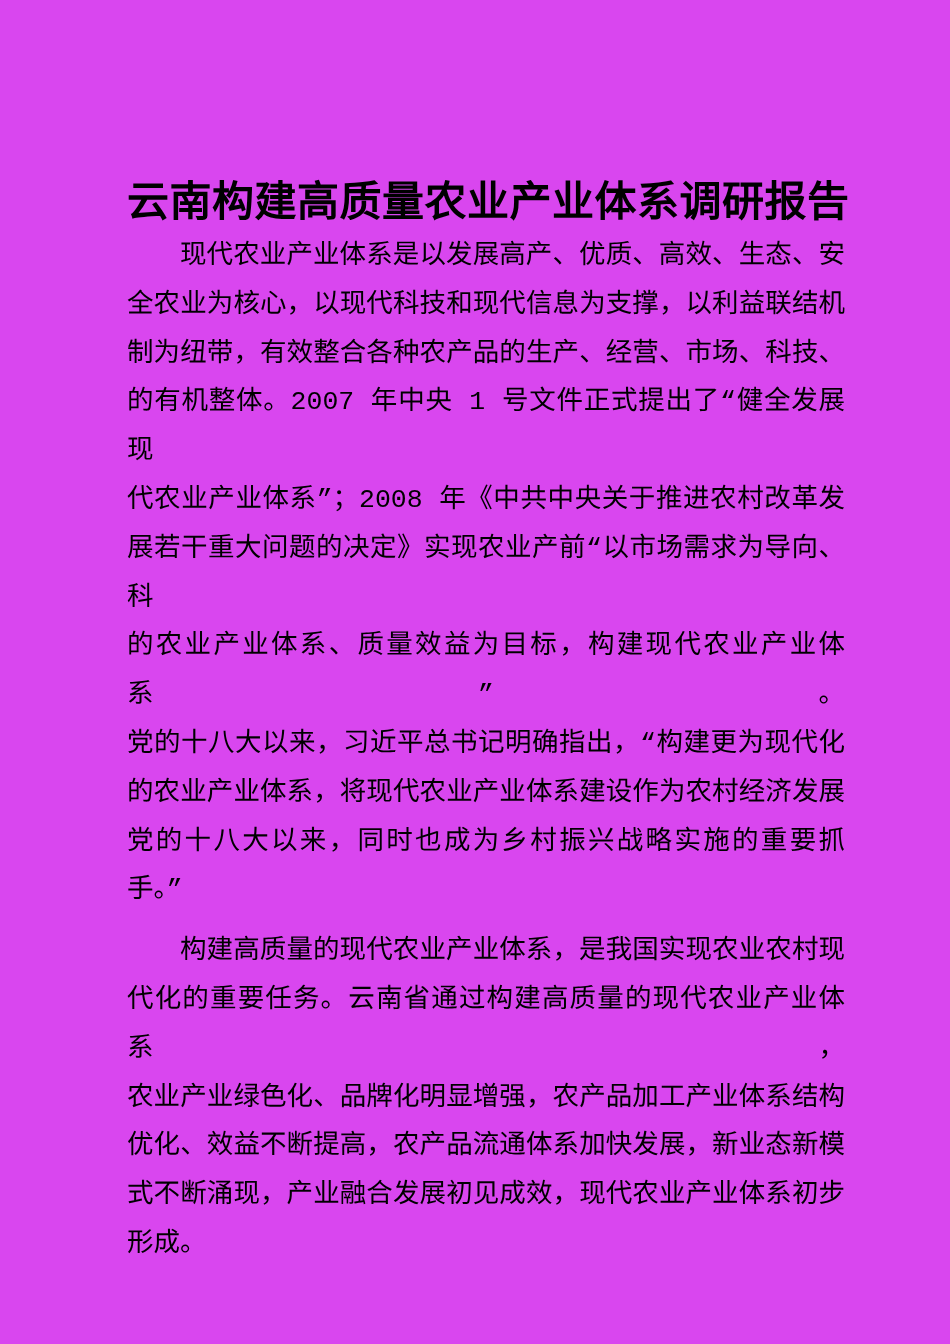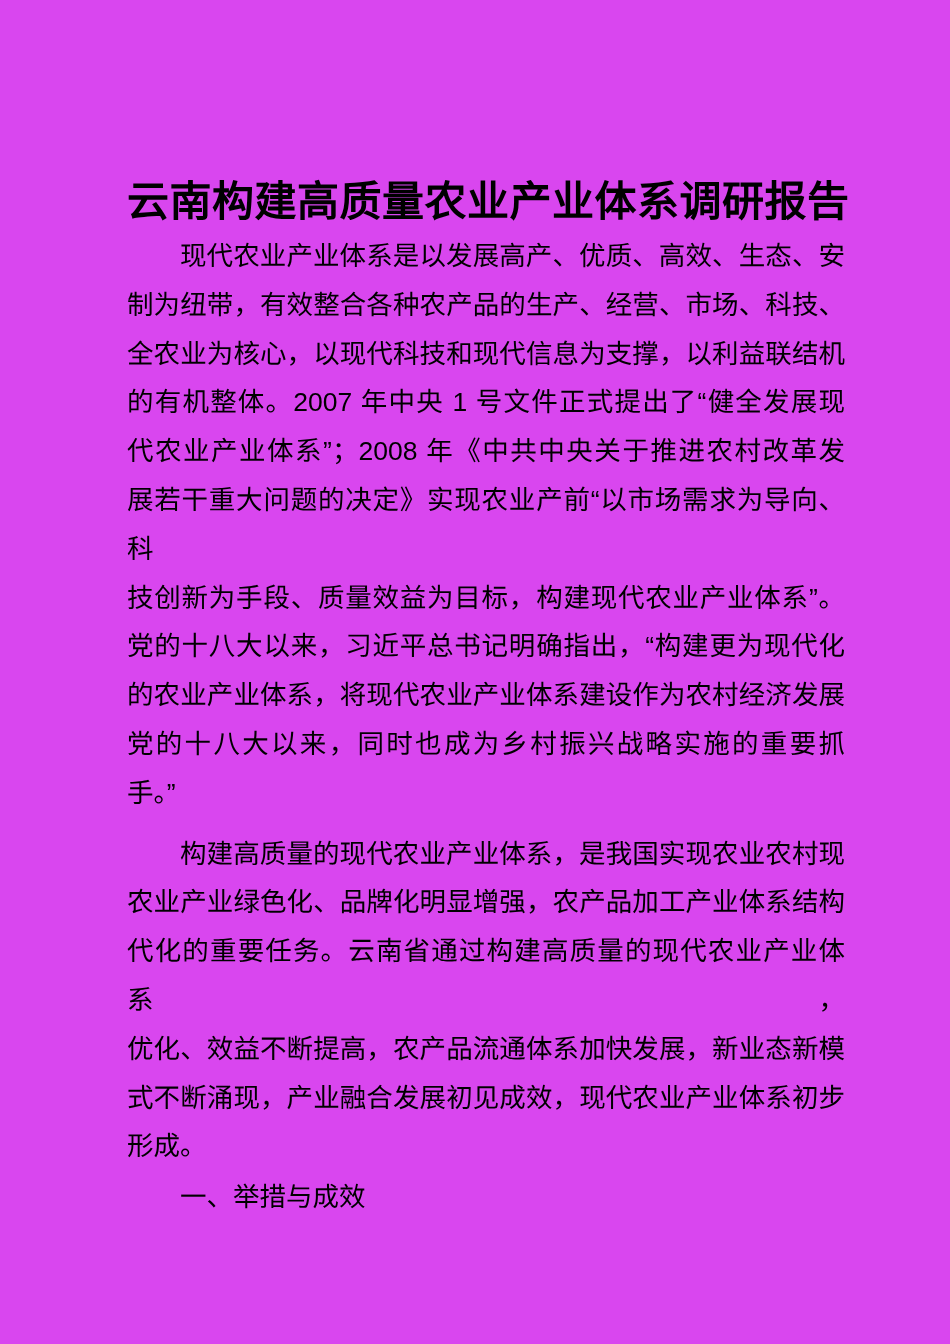--- a/index.html
+++ b/index.html
@@ -21,21 +21,21 @@
     margin: 176px 0 0 0;
     font-family: "Liberation Serif", "DejaVu Serif", serif;
     font-weight: 700;
     font-size: 42px;
     line-height: 52px;
     letter-spacing: 0.5px;
     white-space: nowrap;
     text-align: left;
   }
   .para {
-    font-family: Liberation Sans, sans-serif;
+    font-family: Liberation Mono, monospace;
     font-size: 26.5px;
     margin: 0;
   }
   .p1 { margin-top: 4px; }
   .p2 { margin-top: 12px; }
   .line {
     line-height: 48.8px;
     text-align: justify;
     text-align-last: justify;
   }
@@ -53,37 +53,36 @@
 </head>
 <body>
 
 <div class="page">
   <div class="content">
 
     <h1 class="doc-title">云南构建高质量农业产业体系调研报告</h1>
 
     <div class="para p1">
       <div class="line first">现代农业产业体系是以发展高产、优质、高效、生态、安</div>
+      <div class="line">全农业为核心，以现代科技和现代信息为支撑，以利益联结机</div>
       <div class="line">制为纽带，有效整合各种农产品的生产、经营、市场、科技、</div>
-      <div class="line">全农业为核心，以现代科技和现代信息为支撑，以利益联结机</div>
       <div class="line">的有机整体。2007 年中央 1 号文件正式提出了“健全发展现</div>
       <div class="line">代农业产业体系”；2008 年《中共中央关于推进农村改革发</div>
       <div class="line">展若干重大问题的决定》实现农业产前“以市场需求为导向、科</div>
-      <div class="line">技创新为手段、质量效益为目标，构建现代农业产业体系”。</div>
+      <div class="line">的农业产业体系、质量效益为目标，构建现代农业产业体系”。</div>
       <div class="line">党的十八大以来，习近平总书记明确指出，“构建更为现代化</div>
       <div class="line">的农业产业体系，将现代农业产业体系建设作为农村经济发展</div>
       <div class="line">党的十八大以来，同时也成为乡村振兴战略实施的重要抓</div>
       <div class="line last">手。”</div>
     </div>
 
     <div class="para p2">
       <div class="line first">构建高质量的现代农业产业体系，是我国实现农业农村现</div>
+      <div class="line">代化的重要任务。云南省通过构建高质量的现代农业产业体系，</div>
       <div class="line">农业产业绿色化、品牌化明显增强，农产品加工产业体系结构</div>
-      <div class="line">代化的重要任务。云南省通过构建高质量的现代农业产业体系，</div>
       <div class="line">优化、效益不断提高，农产品流通体系加快发展，新业态新模</div>
       <div class="line">式不断涌现，产业融合发展初见成效，现代农业产业体系初步</div>
       <div class="line last">形成。</div>
     </div>
 
-    <div class="section-heading">一、举措与成效</div>
 
   </div>
 </div>
 
 </body></html>

